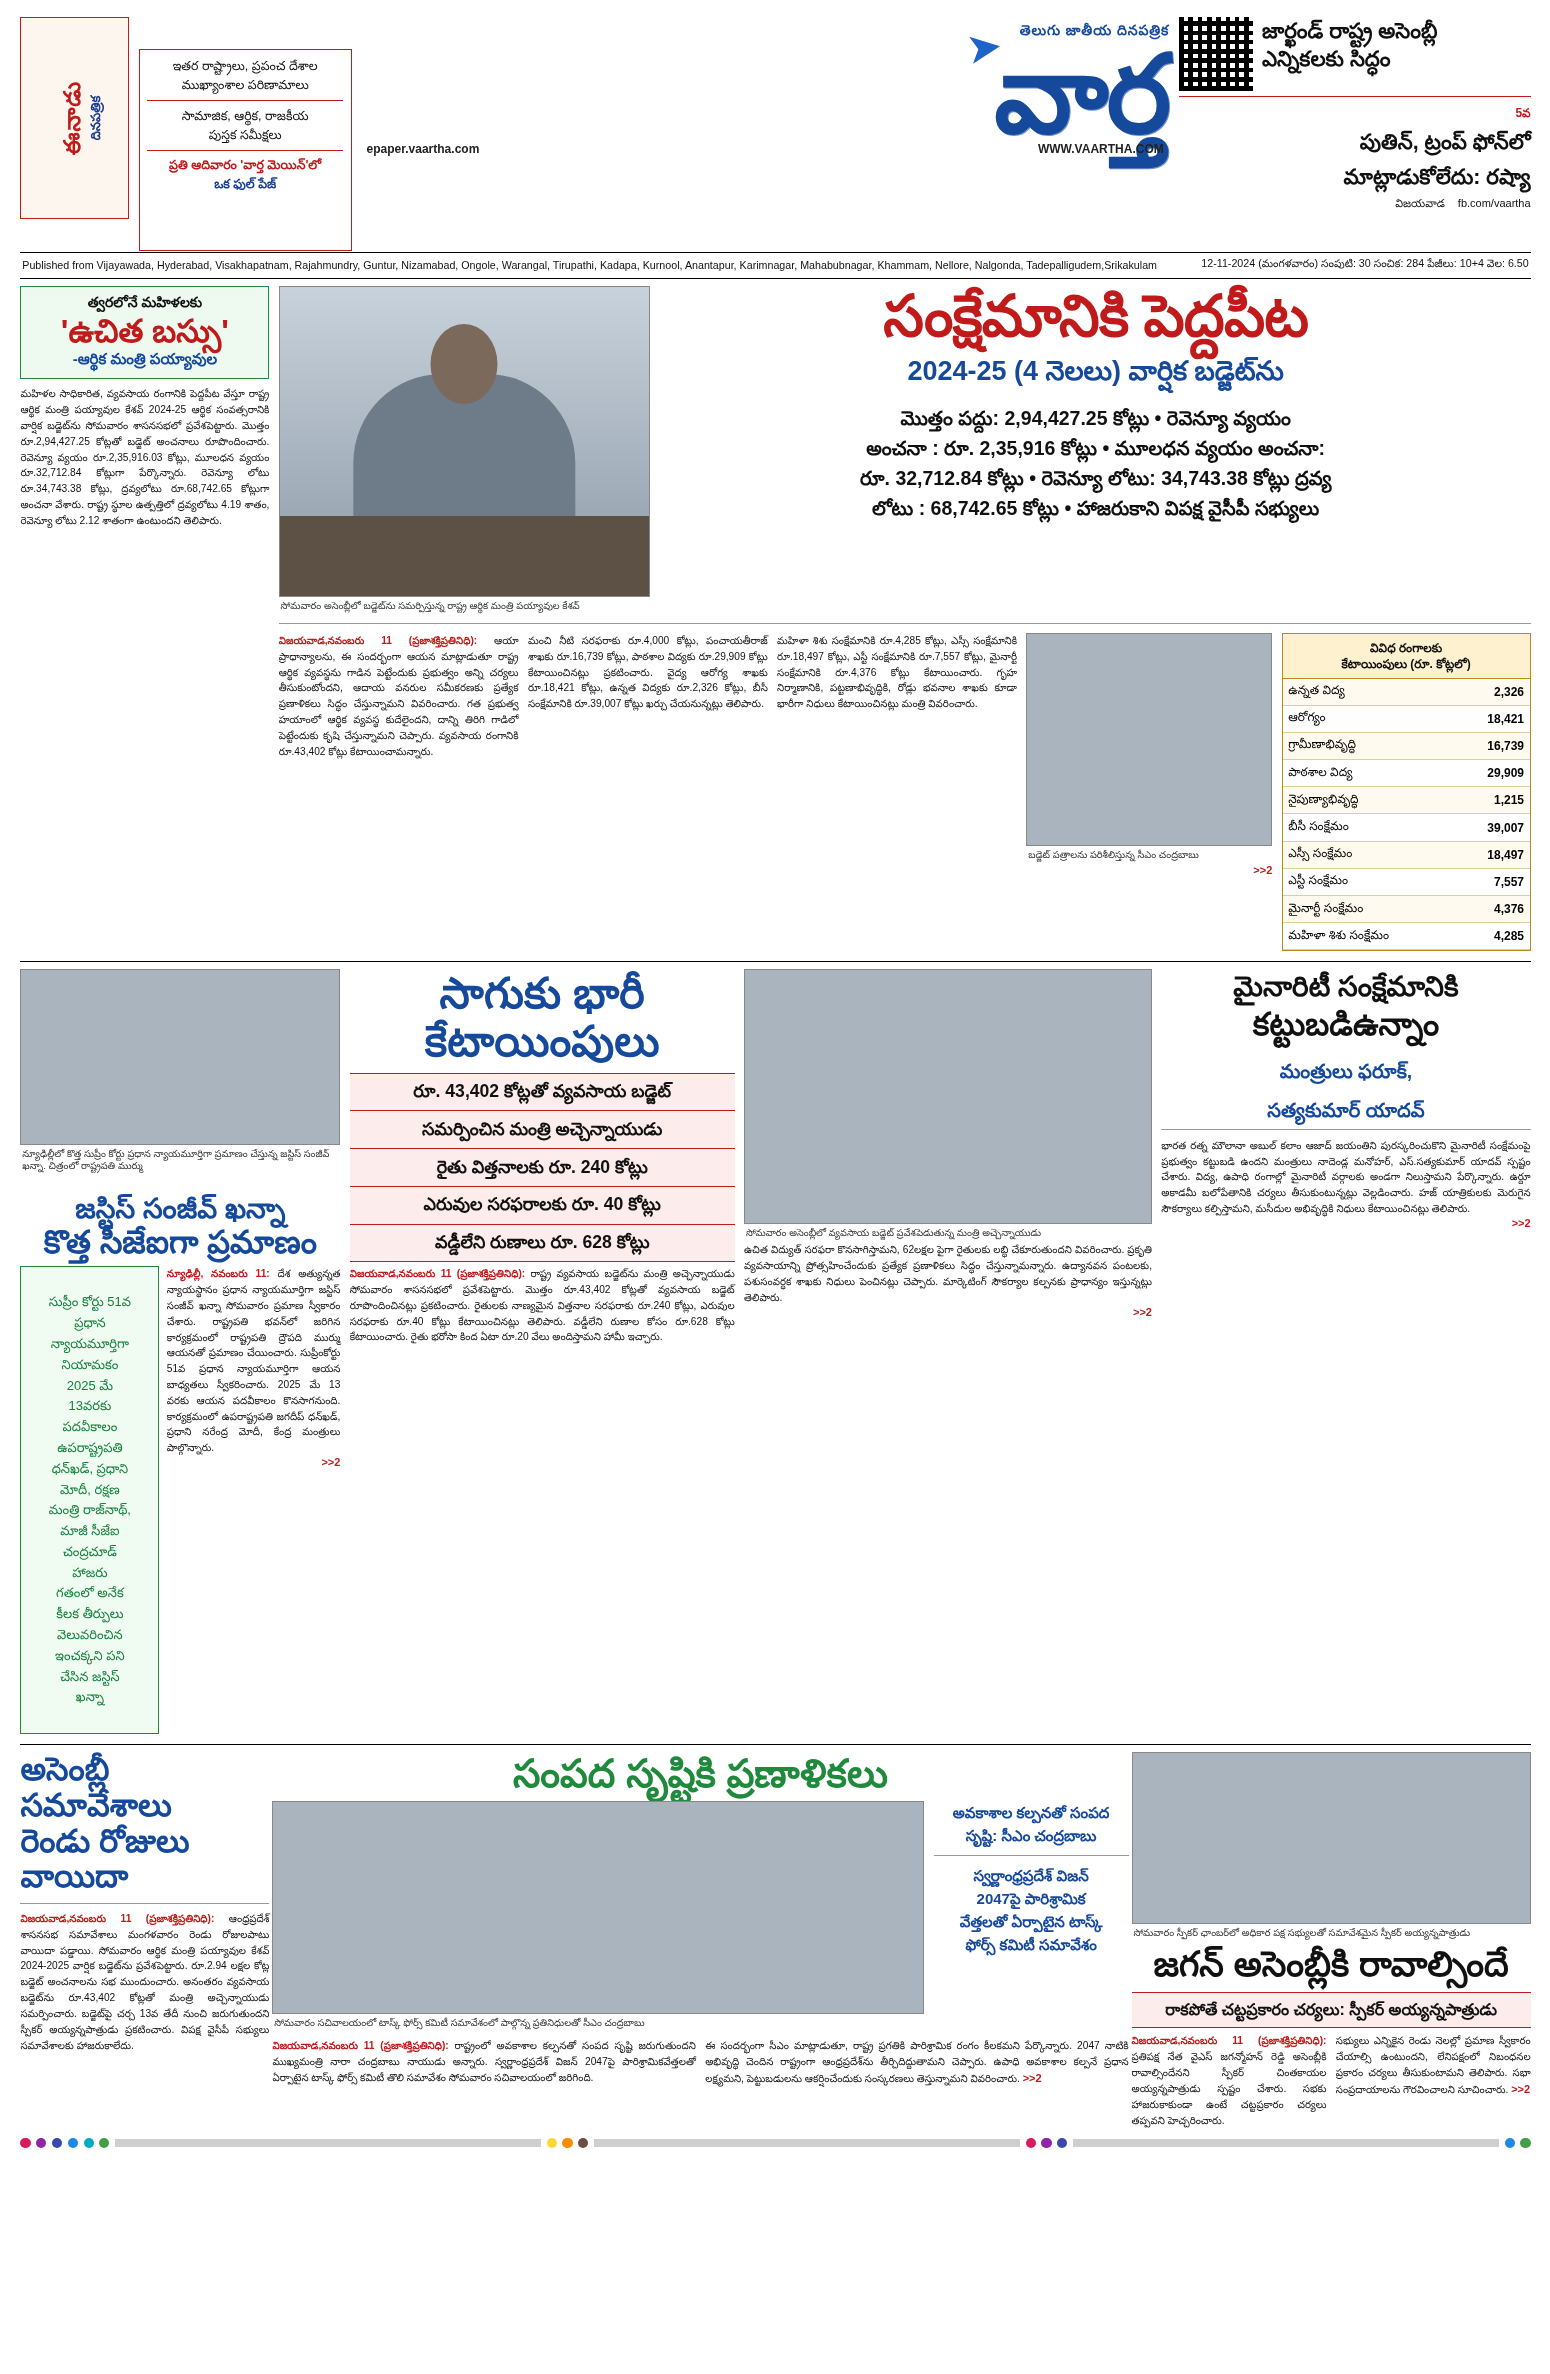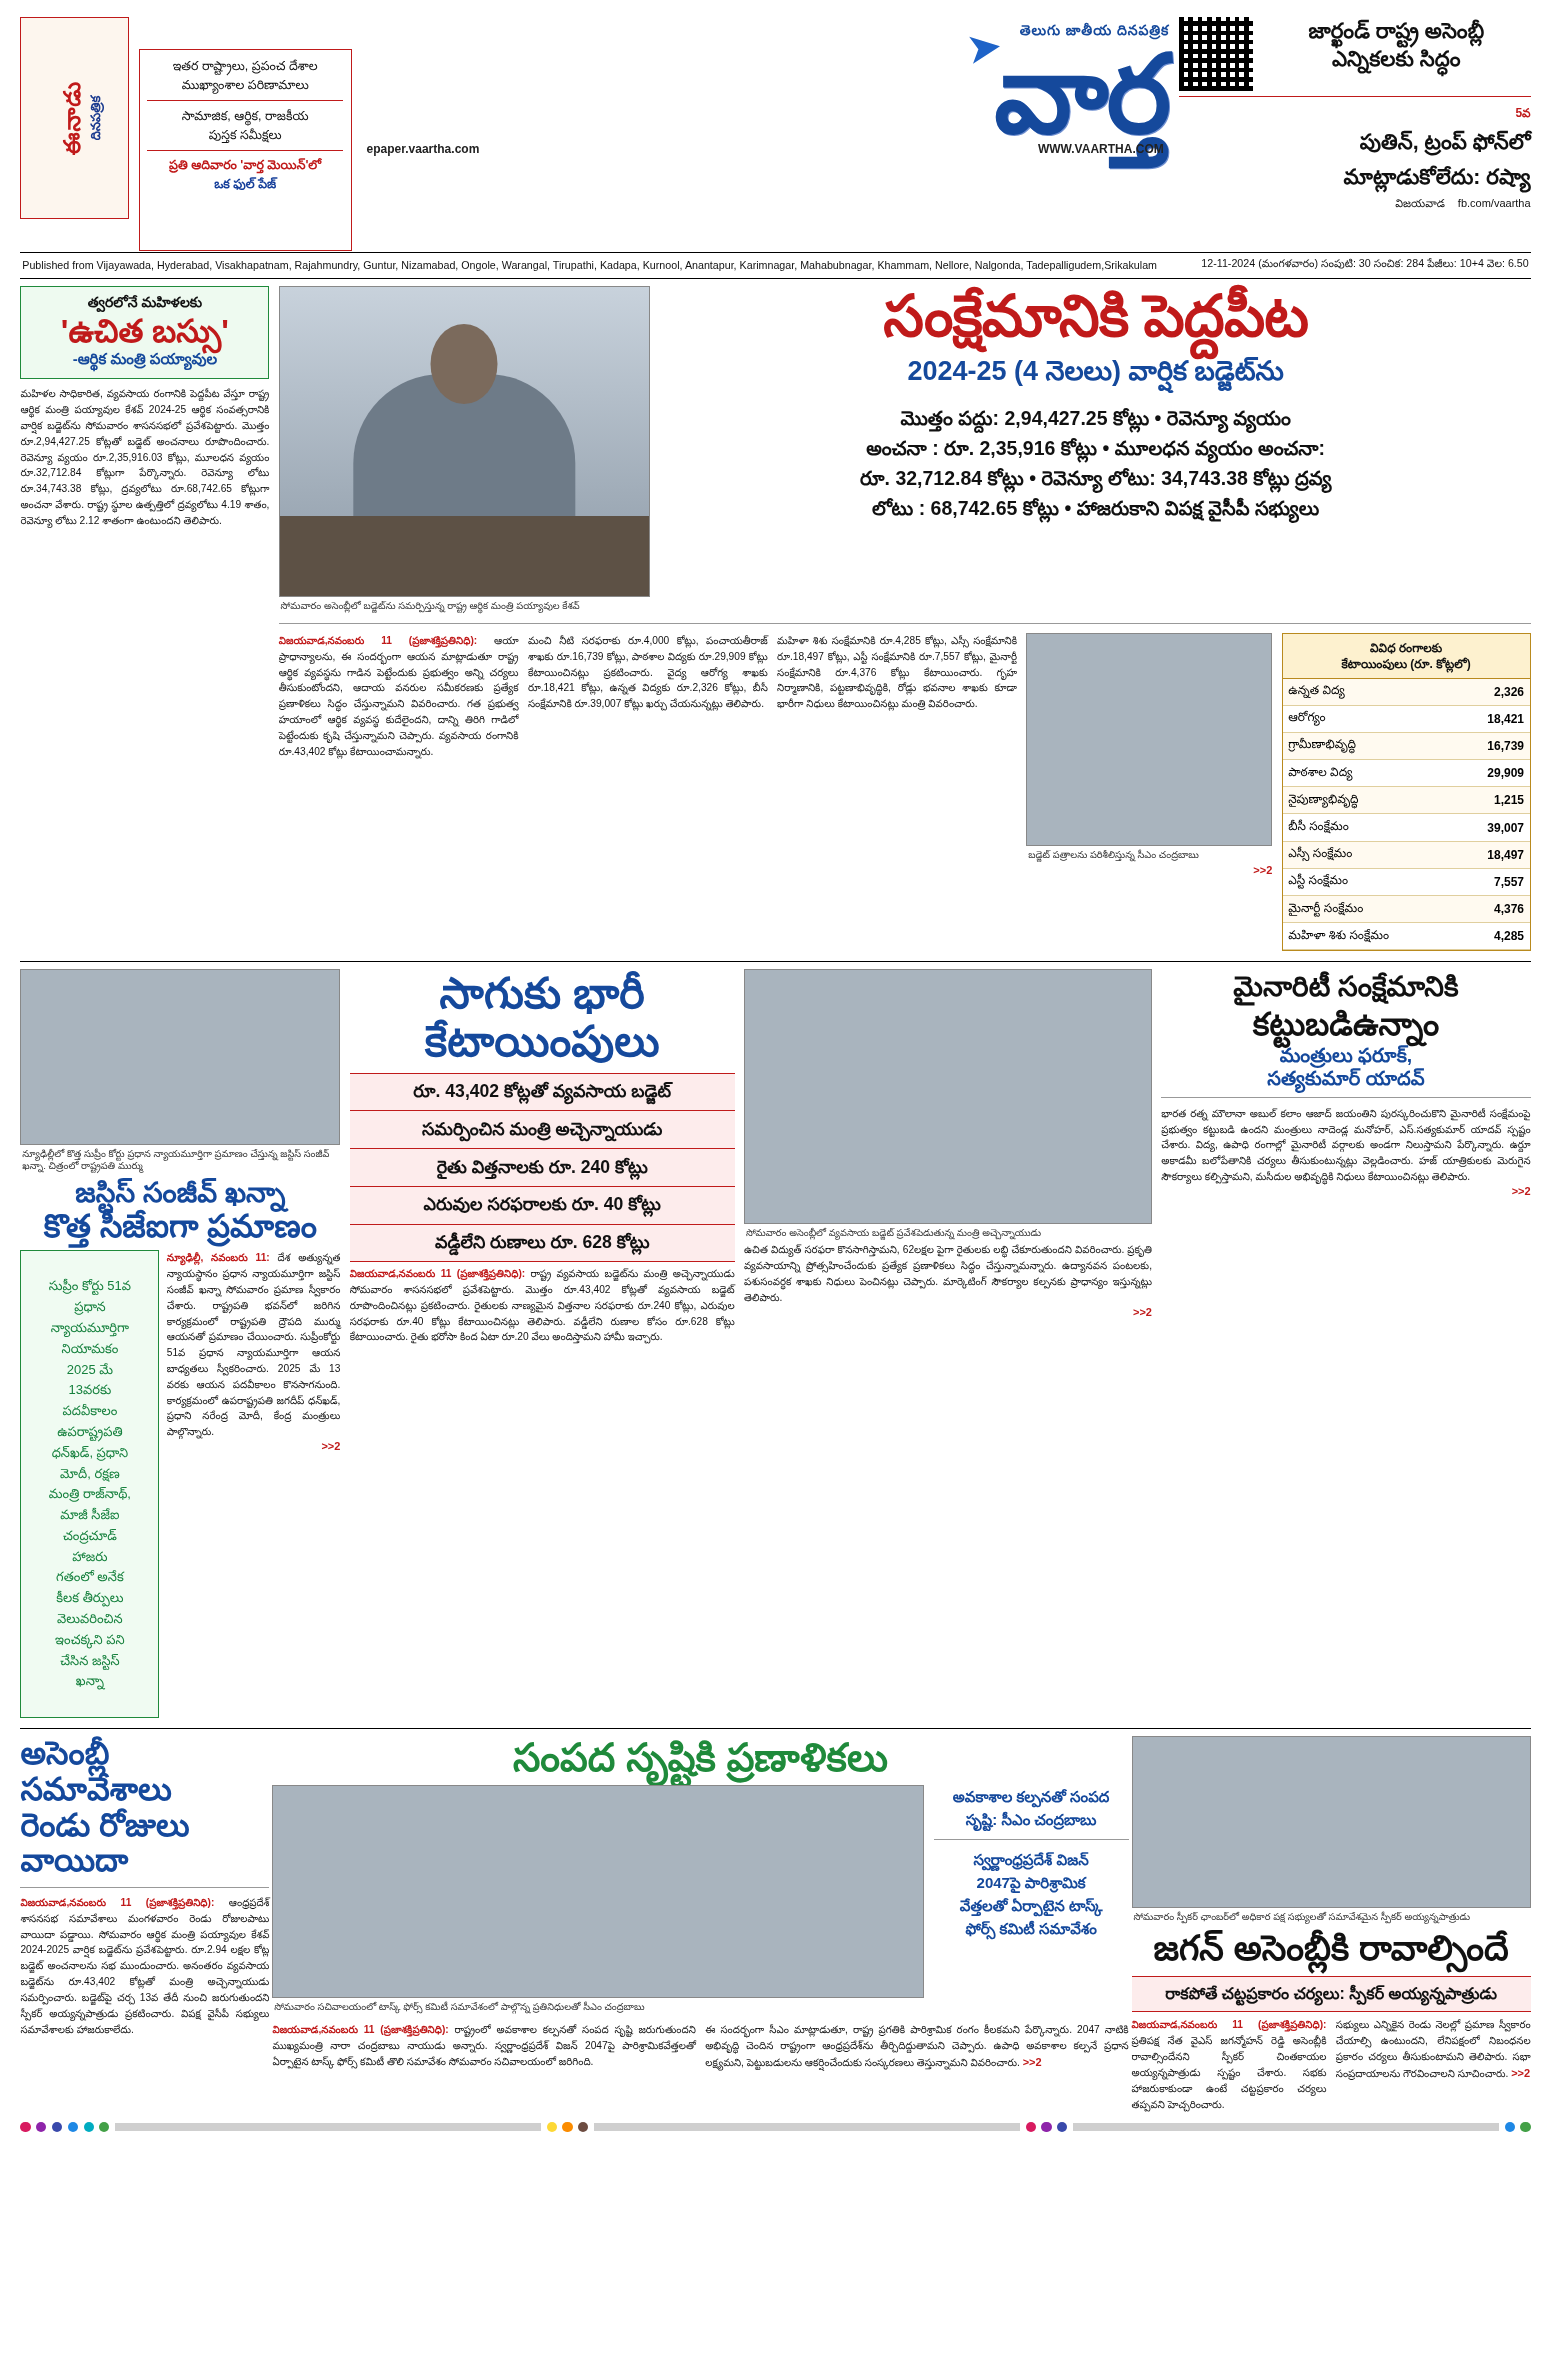--- a/index.html
+++ b/index.html
@@ -63,21 +63,21 @@
   .mh-site { font-size:12px; color:#222; font-weight:bold; margin-top:-9.3px;}
   .mh-right { width:352px; }
   .qr {
     width:74px;height:74px;background:
       repeating-linear-gradient(90deg,#000 0 4.6px,#fff 4.6px 9.3px),
       repeating-linear-gradient(0deg,#000 0 4.6px,transparent 4.6px 9.3px);
     background-blend-mode:multiply;
     float:left; margin-right:9.3px;
   }
   .mh-right .hl {
-    font-size:21.3px; font-weight:bold; color:#111; line-height:1.35; text-align:center;
+    font-size:21.3px; font-weight:bold; color:#111; line-height:1.35; text-align:left;
   }
   .mh-right .hl2 { font-size:21.3px; font-weight:bold; color:#111; line-height:1.35; text-align:right; margin-top:5.6px;}
   .mh-right .redsep { border-top:1.9px solid #c01a1a; margin:5.6px 0; }
   .mh-right .pg { color:#c01a1a; font-size:12px; font-weight:bold; }
   .mh-meta { display:flex; justify-content:flex-end; gap:13px; font-size:11px; margin-top:5.6px; color:#111;}
   .mh-rule { border-top:1.9px solid #000; margin-top:3.7px; }
   .strip {
     display:flex; justify-content:space-between; align-items:center;
     font-size:10.7px; color:#111; padding:3.7px 1.9px 5.6px 1.9px;
     border-bottom:1.9px solid #000;
@@ -115,21 +115,21 @@
   .table-box td.v { text-align:right; font-weight:bold; }
   .table-box tr:nth-child(odd) td { background:#fffaf0; }
   .hr-thick { border-top:1.9px solid #000; margin:9.3px 0 7.4px 0;}
   .hr-thin { border-top:0.9px solid #999; margin:7.4px 0;}
   .band2 { display:flex; gap:9.3px; }
   .b2-a { width:320px; }
   .b2-b { width:385px; }
   .b2-c { width:408px; }
   .b2-d { flex:1; }
   .head-blue { font-size:37px; font-weight:bold; color:#15499c; text-align:center; line-height:1.12;}
-  .head-blue-sm { font-size:28px; font-weight:bold; color:#15499c; text-align:center; line-height:1.18;}
+  .head-blue-sm { font-size:28px; font-weight:bold; color:#15499c; text-align:center; line-height:1.18;margin-top:16px;}
   .head-dark { font-size:25px; font-weight:bold; color:#111; text-align:center; line-height:1.25;}
   .redbar {
     background:#fdecec; border-top:1.4px solid #c01a1a; border-bottom:1.4px solid #c01a1a;
     color:#111; font-size:17.6px; text-align:center; padding:5.6px 3.7px; font-weight:bold; line-height:1.45;
   }
   .greenbox { border:1.4px solid #1f8a3b; background:#f0fbf2; padding:25px; font-size:13px; line-height:1.6; text-align:center; color:#15803d;}
   .band3 { display:flex; gap:3px; }
   .b3-a { width:249px; }
   .b3-b { flex:1; }
   .b3-d { width:399px; }

